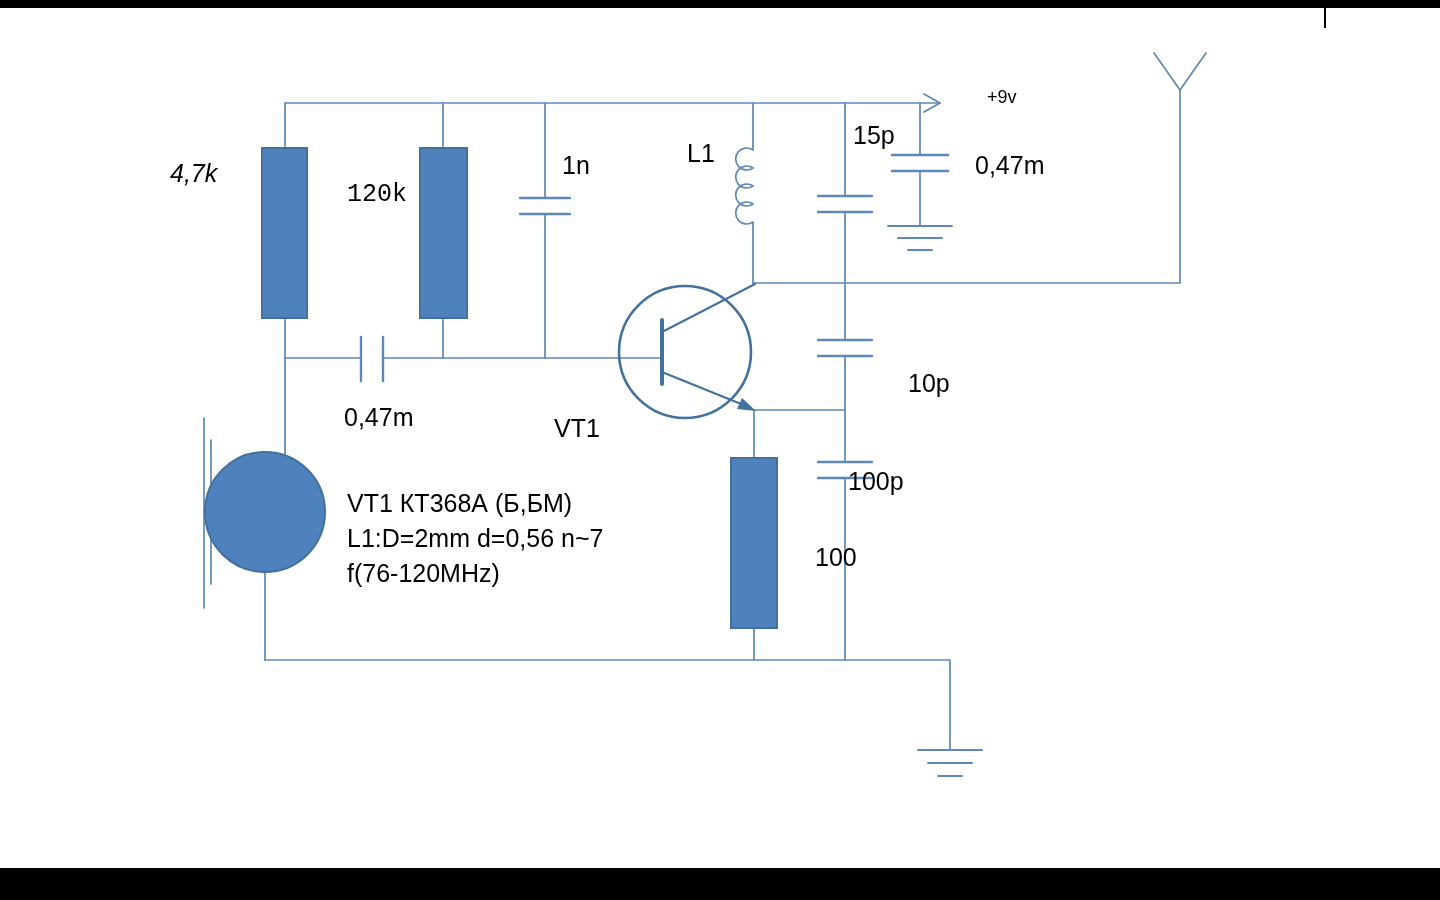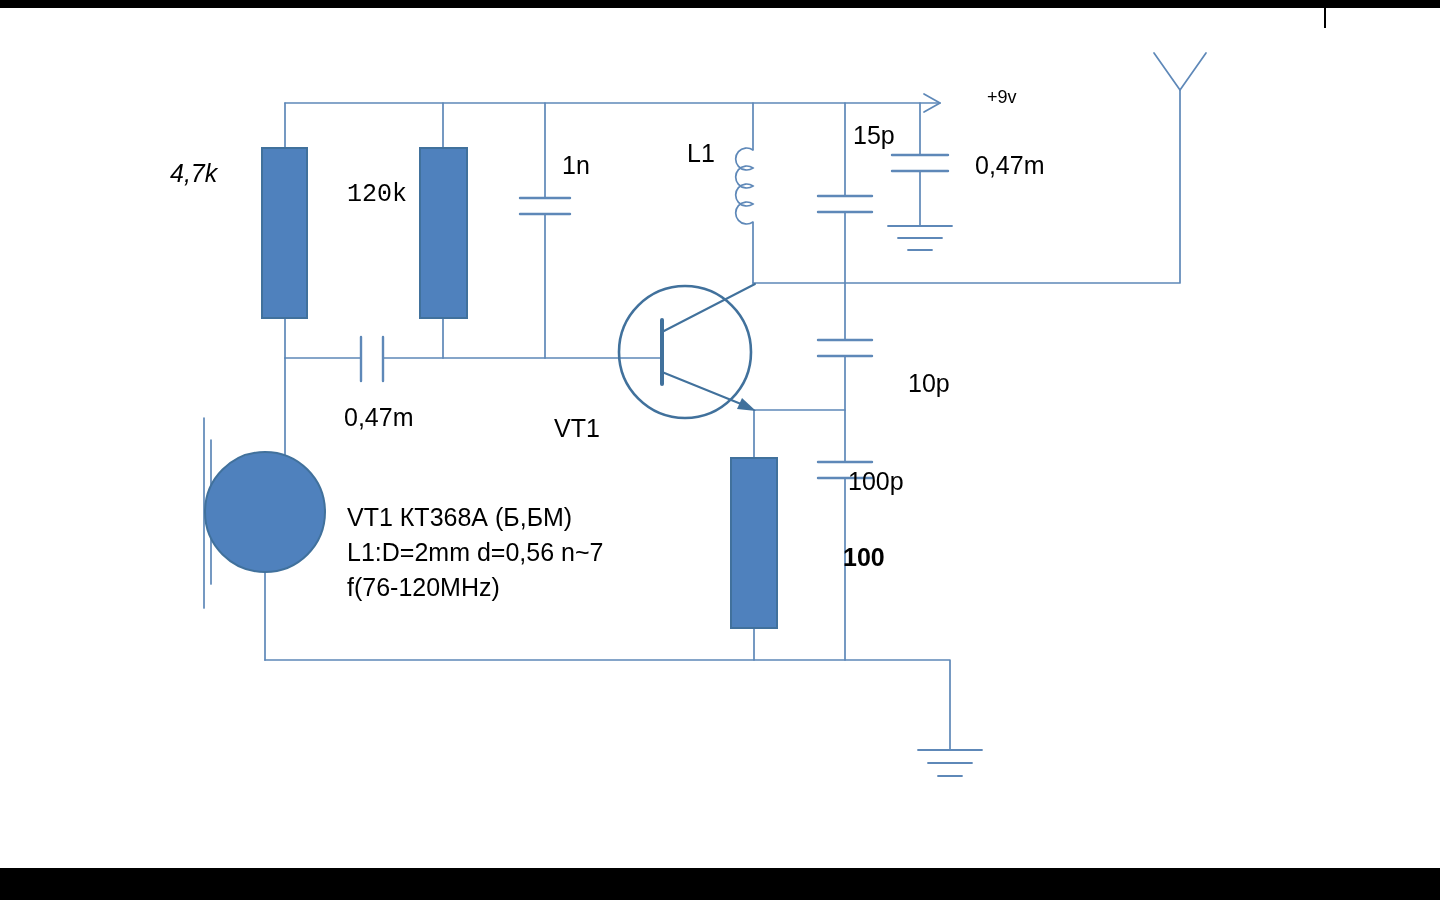--- a/index.html
+++ b/index.html
@@ -19,21 +19,21 @@
   }
   .labels { position:absolute; left:0; top:0; width:1440px; height:900px; pointer-events:none; }
   .lbl {
     position:absolute;
     color:#000000;
     font-size:25px;
     white-space:pre;
     line-height:1.1;
   }
   .lbl.small { font-size:18px; }
-  .annotation { position:absolute; left:347px; top:486px;margin-top:14px; }
+  .annotation { position:absolute; left:347px; top:486px; }
   .annotation div { font-size:25px; color:#000; line-height:35px; white-space:pre; }
   .edge-mark {
     position:absolute; left:1324px; top:0; width:2px; height:28px; background:#000;
   }
 </style>
 </head>
 <body>
 
 <div class="canvas"></div>
 <div class="edge-mark"></div>
@@ -109,21 +109,21 @@
 <div class="labels">
   <div class="lbl" style="left:170px; top:160px;font-style:italic;">4,7k</div>
   <div class="lbl" style="left:347px; top:181px;font-family:Liberation Mono, monospace;">120k</div>
   <div class="lbl" style="left:562px; top:152px;">1n</div>
   <div class="lbl" style="left:687px; top:140px;">L1</div>
   <div class="lbl" style="left:853px; top:122px;">15p</div>
   <div class="lbl" style="left:975px; top:152px;">0,47m</div>
   <div class="lbl small" style="left:987px; top:88px;">+9v</div>
   <div class="lbl" style="left:908px; top:349px;margin-top:21px;">10p</div>
   <div class="lbl" style="left:848px; top:468px;">100p</div>
-  <div class="lbl" style="left:843px; top:544px;font-weight:bold;">100</div>
+  <div class="lbl" style="left:815px; top:544px;">100</div>
   <div class="lbl" style="left:344px; top:404px;">0,47m</div>
   <div class="lbl" style="left:554px; top:387px;margin-top:28px;">VT1</div>
 
   <div class="annotation">
     <div>VT1 КТ368А (Б,БМ)</div>
     <div>L1:D=2mm d=0,56 n~7</div>
     <div>f(76-120MHz)</div>
   </div>
 </div>
 

